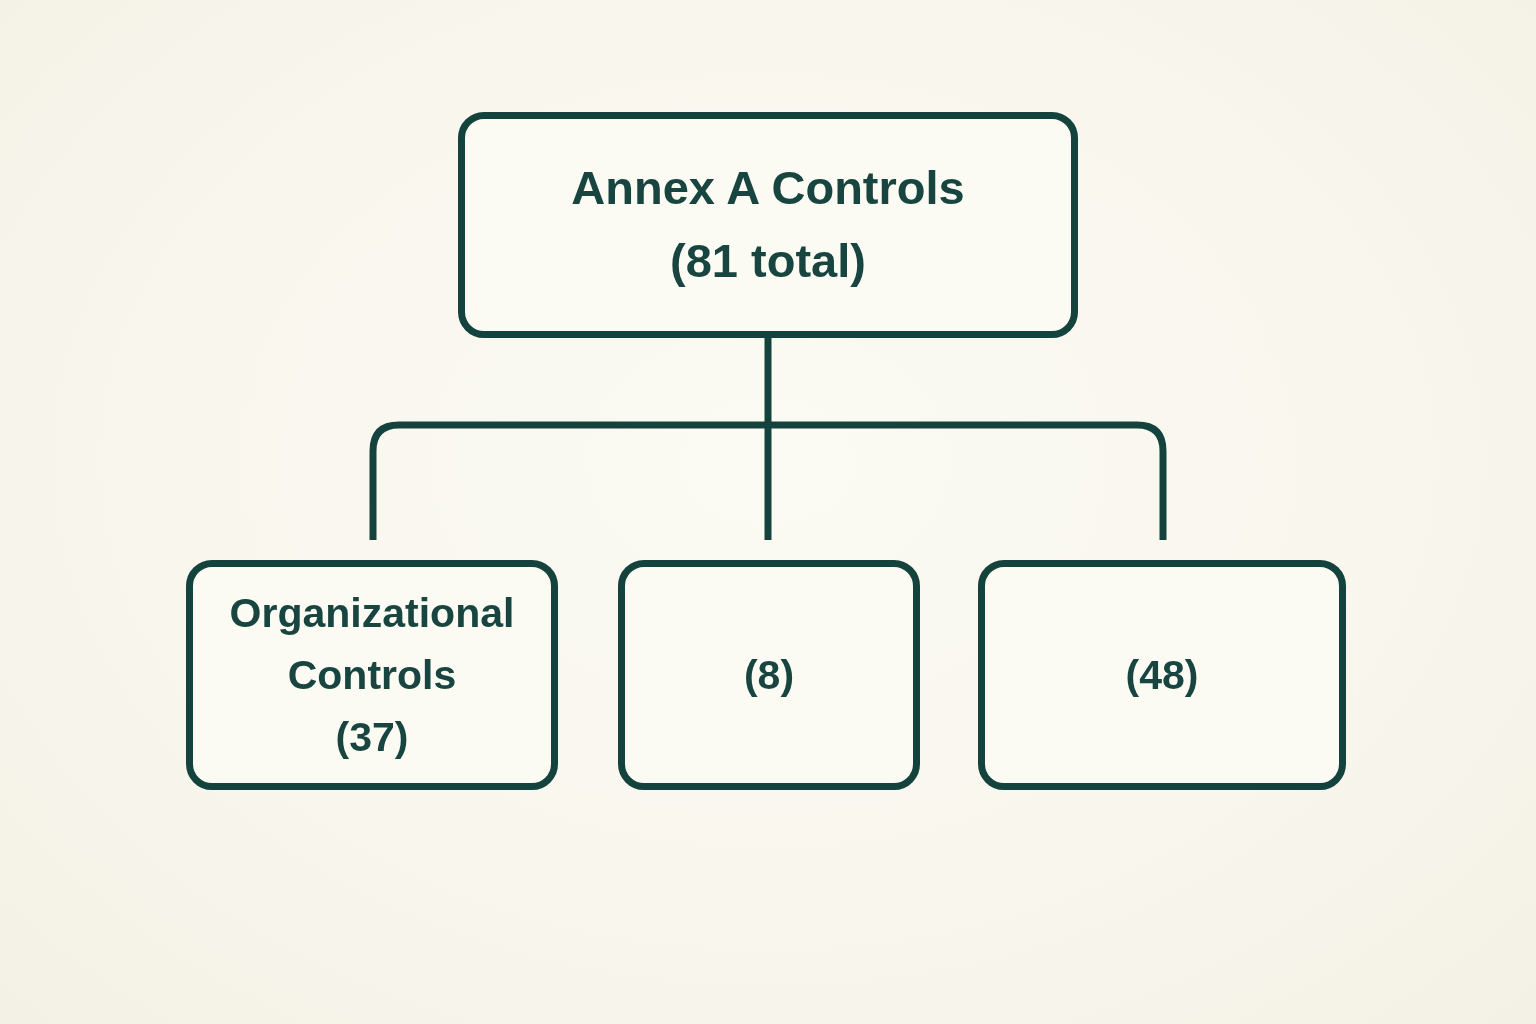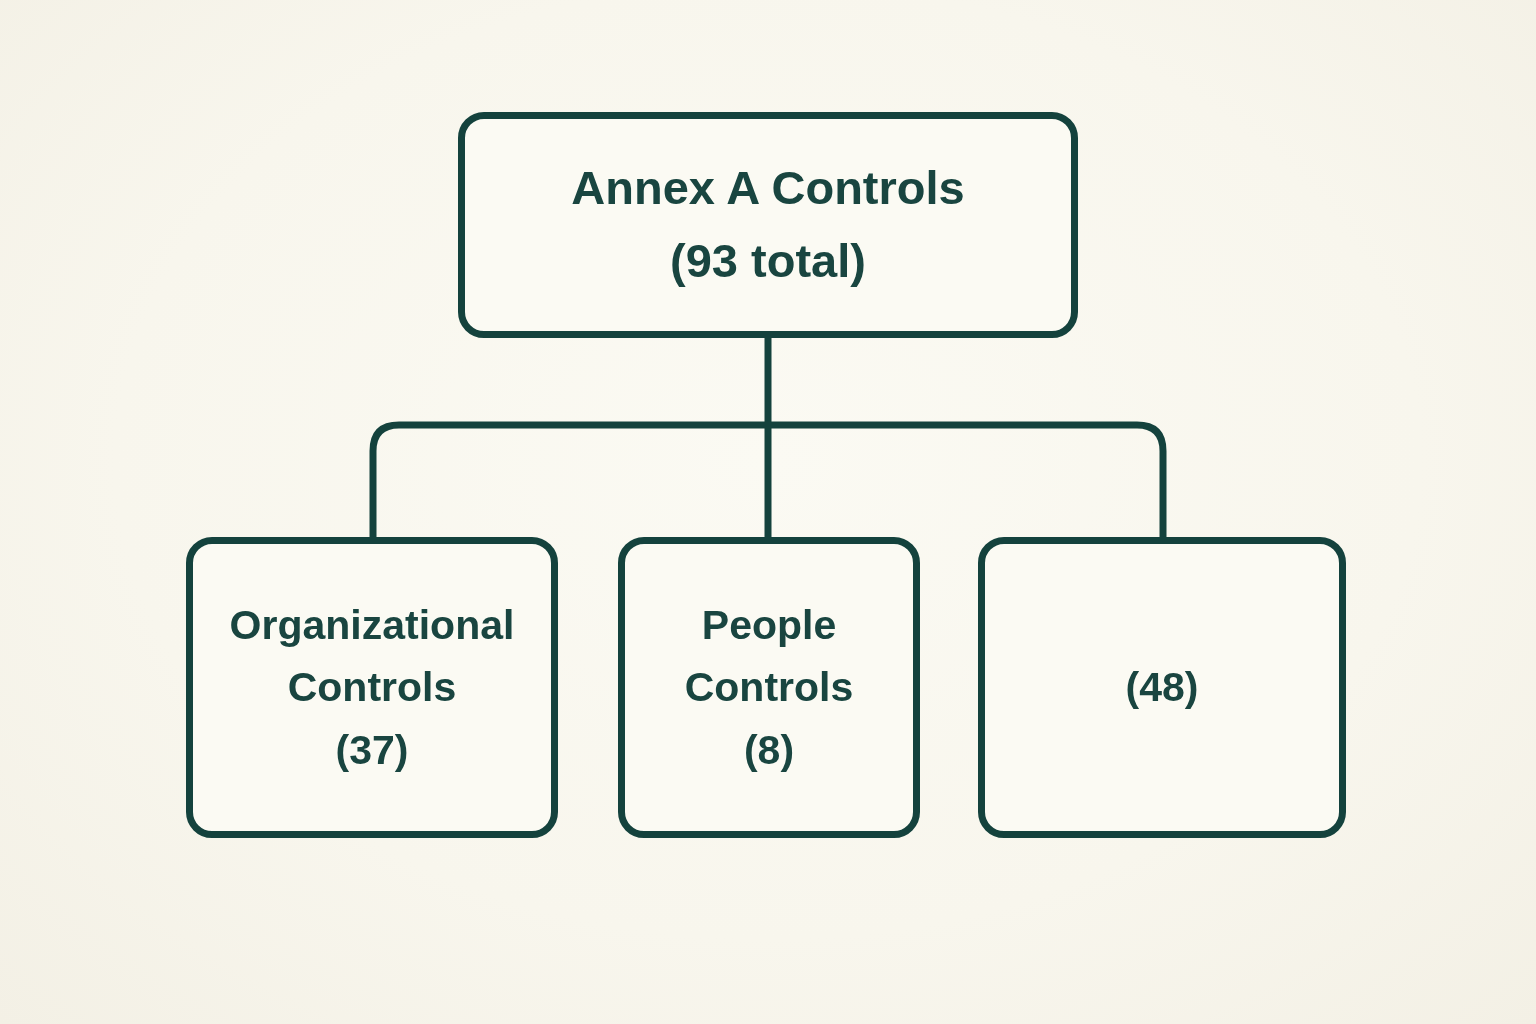--- a/index.html
+++ b/index.html
@@ -38,22 +38,22 @@
   }
   .node-root {
     left: 458px;
     top: 112px;
     width: 620px;
     height: 226px;
     font-size: 47px;
     line-height: 1.55;
   }
   .node-child {
-    top: 537px;
-    height: 301px;
+    top: 560px;
+    height: 230px;
     font-size: 41px;
     line-height: 1.52;
     justify-content: center;
   }
   .node-child .name {
     padding: 0 20px;
   }
   .node-child-1 { left: 186px;  width: 372px; }
   .node-child-2 { left: 618px;  width: 302px; }
   .node-child-3 { left: 978px;  width: 368px; }
@@ -65,30 +65,29 @@
 
   <svg class="connectors" viewBox="0 0 1536 1024" xmlns="http://www.w3.org/2000/svg">
 
     <path d="M 768 335 L 768 540" fill="none" stroke="#14423d" stroke-width="7"></path>
 
     <path d="M 373 540 L 373 451 Q 373 425 399 425 L 1137 425 Q 1163 425 1163 451 L 1163 540" fill="none" stroke="#14423d" stroke-width="7"></path>
   </svg>
 
   <div class="node node-root">
     <div class="name">Annex A Controls</div>
-    <div class="count">(93 total)</div>
+    <div class="count">(81 total)</div>
   </div>
 
   <div class="node node-child node-child-1">
     <div class="name">Organizational Controls</div>
     <div class="count">(37)</div>
   </div>
 
   <div class="node node-child node-child-2">
-    <div class="name">People Controls</div>
     <div class="count">(8)</div>
   </div>
 
   <div class="node node-child node-child-3">
     <div class="count">(48)</div>
   </div>
 
 </div>
 
 </body></html>

